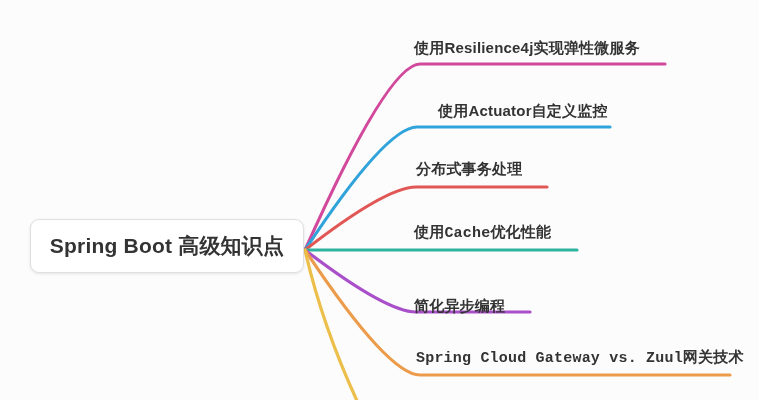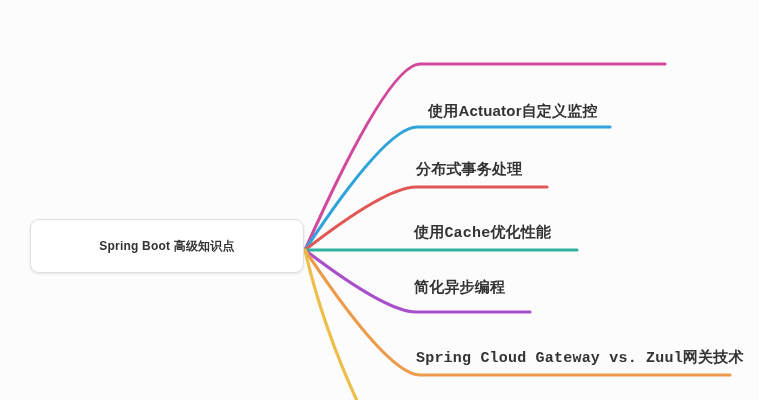--- a/index.html
+++ b/index.html
@@ -35,21 +35,21 @@
     box-sizing: border-box;
     background: #ffffff;
     border: 1px solid #e0e0e0;
     border-radius: 9px;
     box-shadow: 0 1px 3px rgba(0,0,0,0.10);
     display: flex;
     align-items: center;
     justify-content: center;
   }
   .root-label {
-    font-size: 12px;
+    font-size: 21px;
     font-weight: 600;
     color: #333333;
     white-space: nowrap;
     letter-spacing: 0.2px;
   }
   .topic {
     position: absolute;
     height: 22px;
     line-height: 22px;
     font-size: 15px;
@@ -71,24 +71,25 @@
     <path d="M305,250 H577" stroke="#2db3a0"></path>
     <path d="M305,250 Q386,312 416,312 H530" stroke="#a94fc9"></path>
     <path d="M305,250 Q388,375 420,375 H730" stroke="#ec9b4a"></path>
     <path d="M305,250 Q322,325 358,403" stroke="#ecbf4a"></path>
   </svg>
 
   <div class="root">
     <span class="root-label">Spring Boot 高级知识点</span>
   </div>
 
+  <div class="topic" style="left:414px; top:37px;">使用Resilience4j实现弹性微服务</div>
 
-  <div class="topic" style="left:428px; top:100px;">使用Actuator自定义监控</div>
+  <div class="topic" style="left:438px; top:100px;">使用Actuator自定义监控</div>
 
   <div class="topic" style="left:416px; top:160px;font-family:Liberation Mono, monospace;">分布式事务处理</div>
 
   <div class="topic" style="left:414px; top:223px;font-family:Liberation Mono, monospace;">使用Cache优化性能</div>
 
-  <div class="topic" style="left:414px; top:276px;">简化异步编程</div>
+  <div class="topic" style="left:414px; top:295px;">简化异步编程</div>
 
   <div class="topic" style="left:416px; top:348px;font-family:Liberation Mono, monospace;">Spring Cloud Gateway vs. Zuul网关技术</div>
 
 </div>
 
 </body></html>

